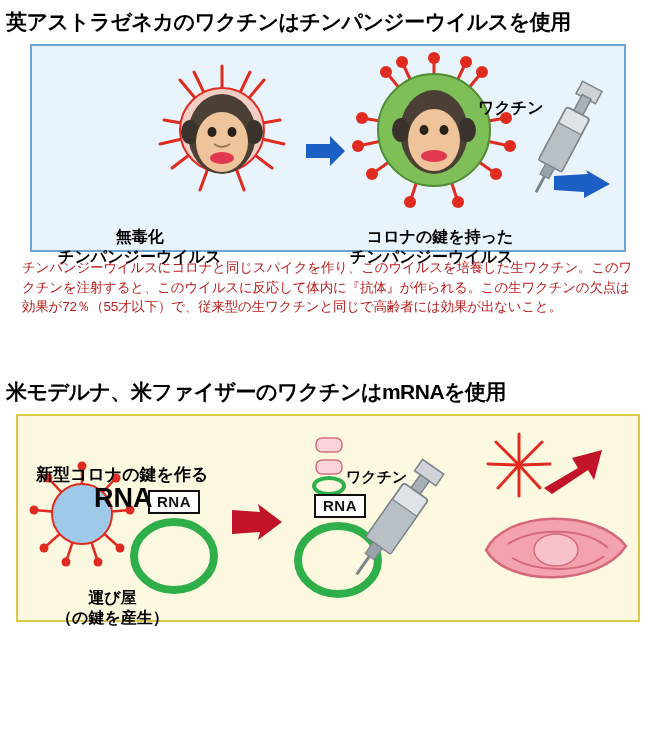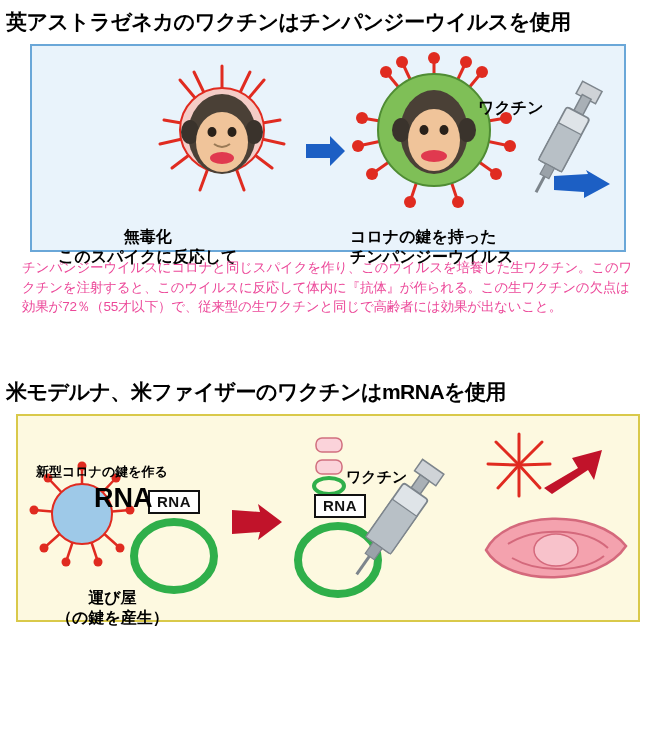--- a/index.html
+++ b/index.html
@@ -51,21 +51,21 @@
     height: 208px;
     background: #fdf9e0;
     border: 2px solid #d9c94a;
   }
 
   
   .body-text {
     position: absolute;
     font-size: 13.5px;
     line-height: 1.45;
-    color: #ec4899;
+    color: #b91c1c;
     letter-spacing: -0.2px;
     width: 616px;
   }
   #para1 { top: 258px; left: 22px; }
   #para2 { top: 628px; left: 16px; }
   .body-text p { margin: 0; }
 
   
   .lbl {
     position: absolute;
@@ -86,27 +86,27 @@
     font-size: 16px;
     text-align: center;
   }
   #p1-vaccine {
     top: 16px; left: 446px;
     font-size: 16px;
   }
   #p1-result {
     top: 145px; left: 318px;
     font-size: 16px;
-    text-align: left;
+    text-align: right;
   }
 
   
   #p2-rnamake {
     top: 12px; left: 18px;
-    font-size: 13px;
+    font-size: 17px;
   }
   #p2-rnabig {
     top: 30px; left: 76px;
     font-size: 27px;
     font-weight: bold;
   }
   #p2-vaccine {
     top: 16px; left: 328px;
     font-size: 15px;
   }
@@ -245,21 +245,21 @@
       </svg>
     </div>
 
     <div class="arrow-blue" style="top:124px;left:520px;">
       <svg width="60" height="34" viewBox="0 0 60 34">
         <path d="M2 6 L36 4 L34 0 L58 14 L32 28 L32 22 L2 20 Z" fill="#1c5fc4"></path>
       </svg>
     </div>
 
     <div class="lbl" id="p1-chimp">無毒化
-このスパイクに反応して</div>
+チンパンジーウイルス</div>
     <div class="lbl" id="p1-vaccine">ワクチン</div>
     <div class="lbl" id="p1-result">コロナの鍵を持った
 チンパンジーウイルス</div>
   </div>
 
   <div class="body-text" id="para1">
     <p>チンパンジーウイルスにコロナと同じスパイクを作り、このウイルスを培養した生ワクチン。このワクチンを注射すると、このウイルスに反応して体内に『抗体』が作られる。この生ワクチンの欠点は効果が72％（55才以下）で、従来型の生ワクチンと同じで高齢者には効果が出ないこと。</p>
   </div>
 
   <div class="section-title" id="section2-title">米モデルナ、米ファイザーのワクチンはmRNAを使用</div>

